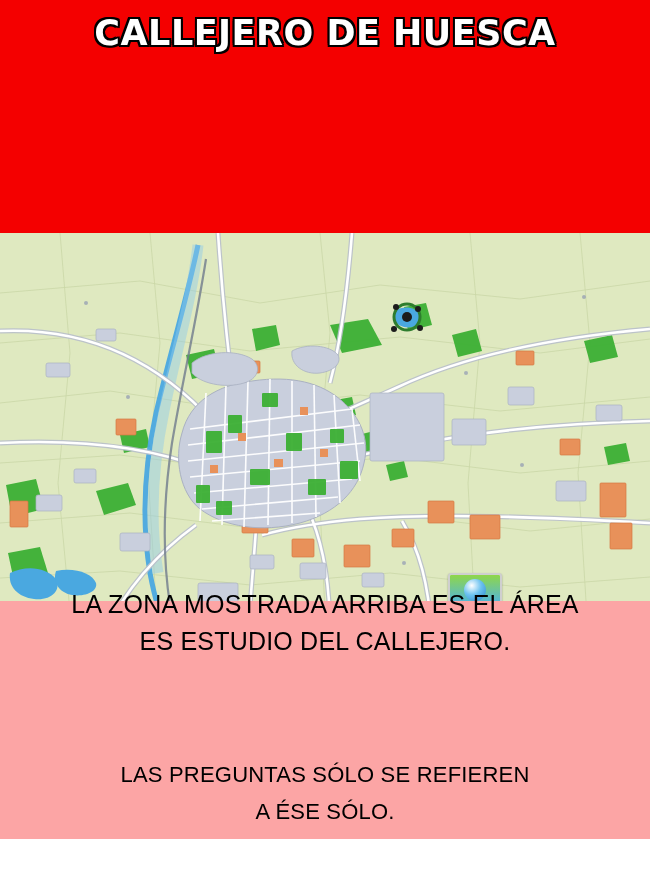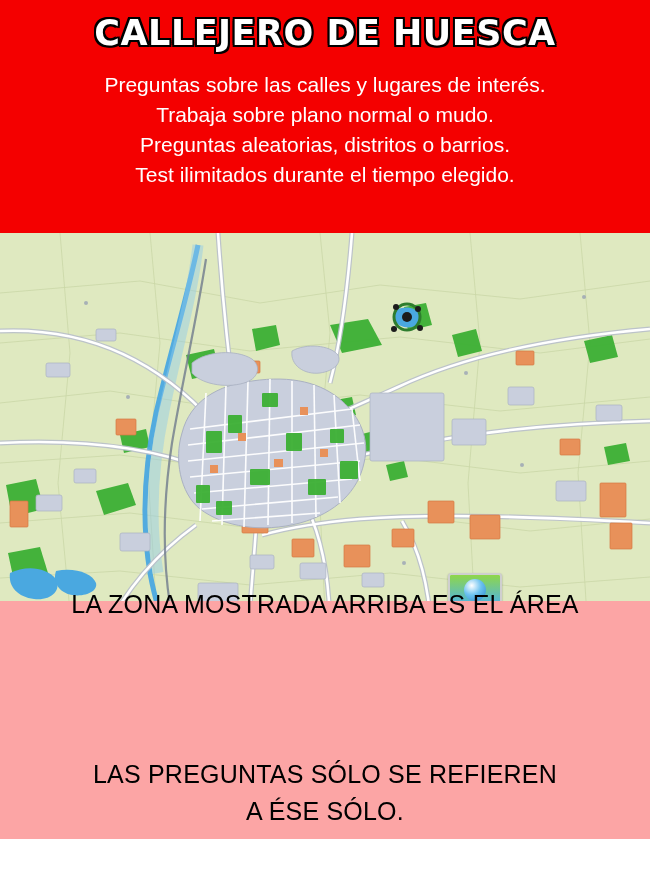--- a/index.html
+++ b/index.html
@@ -131,38 +131,32 @@
     letter-spacing: 0.2px;
   }
   .footer-block-2 {
     position: absolute;
     left: 0;
     top: 155px;
     width: 650px;
   }
   .footer-block-2 .fl {
     color: #000000;
-    font-size: 25px;
+    font-size: 22px;
     line-height: 37px;
     letter-spacing: 0.2px;
   }
 </style>
 </head>
 <body>
 
 <div class="page">
 
   <div class="header">
     <div class="app-title">CALLEJERO DE HUESCA</div>
-    <ul class="subtitle-list">
-      <li>Preguntas sobre las calles y lugares de interés.</li>
-      <li>Trabaja sobre plano normal o mudo.</li>
-      <li>Preguntas aleatorias, distritos o barrios.</li>
-      <li>Test ilimitados durante el tiempo elegido.</li>
-    </ul>
   </div>
 
   <div class="map-wrap">
     <svg class="map-svg" viewBox="0 0 650 400" preserveAspectRatio="none">
 
       <rect x="0" y="0" width="650" height="400" fill="#dfe9c0"></rect>
 
       <g stroke="#c8d6a4" stroke-width="0.8" fill="none" opacity="0.9">
         <path d="M0 60 L140 48 L260 70 L380 52 L520 66 L650 48"></path>
         <path d="M0 110 L120 100 L250 118 L400 104 L540 120 L650 106"></path>
@@ -338,20 +332,21 @@
       <div class="b-top">
         <div class="b-globe"></div>
       </div>
       <div class="b-bot"></div>
     </div>
   </div>
 
   <div class="footer">
     <div class="footer-block-1">
       <div class="fl">LA ZONA MOSTRADA ARRIBA ES EL ÁREA</div>
+      <div class="fl">ES ESTUDIO DEL CALLEJERO.</div>
     </div>
     <div class="footer-block-2">
       <div class="fl">LAS PREGUNTAS SÓLO SE REFIEREN</div>
       <div class="fl">A ÉSE SÓLO.</div>
     </div>
   </div>
 
 </div>
 
 </body></html>

